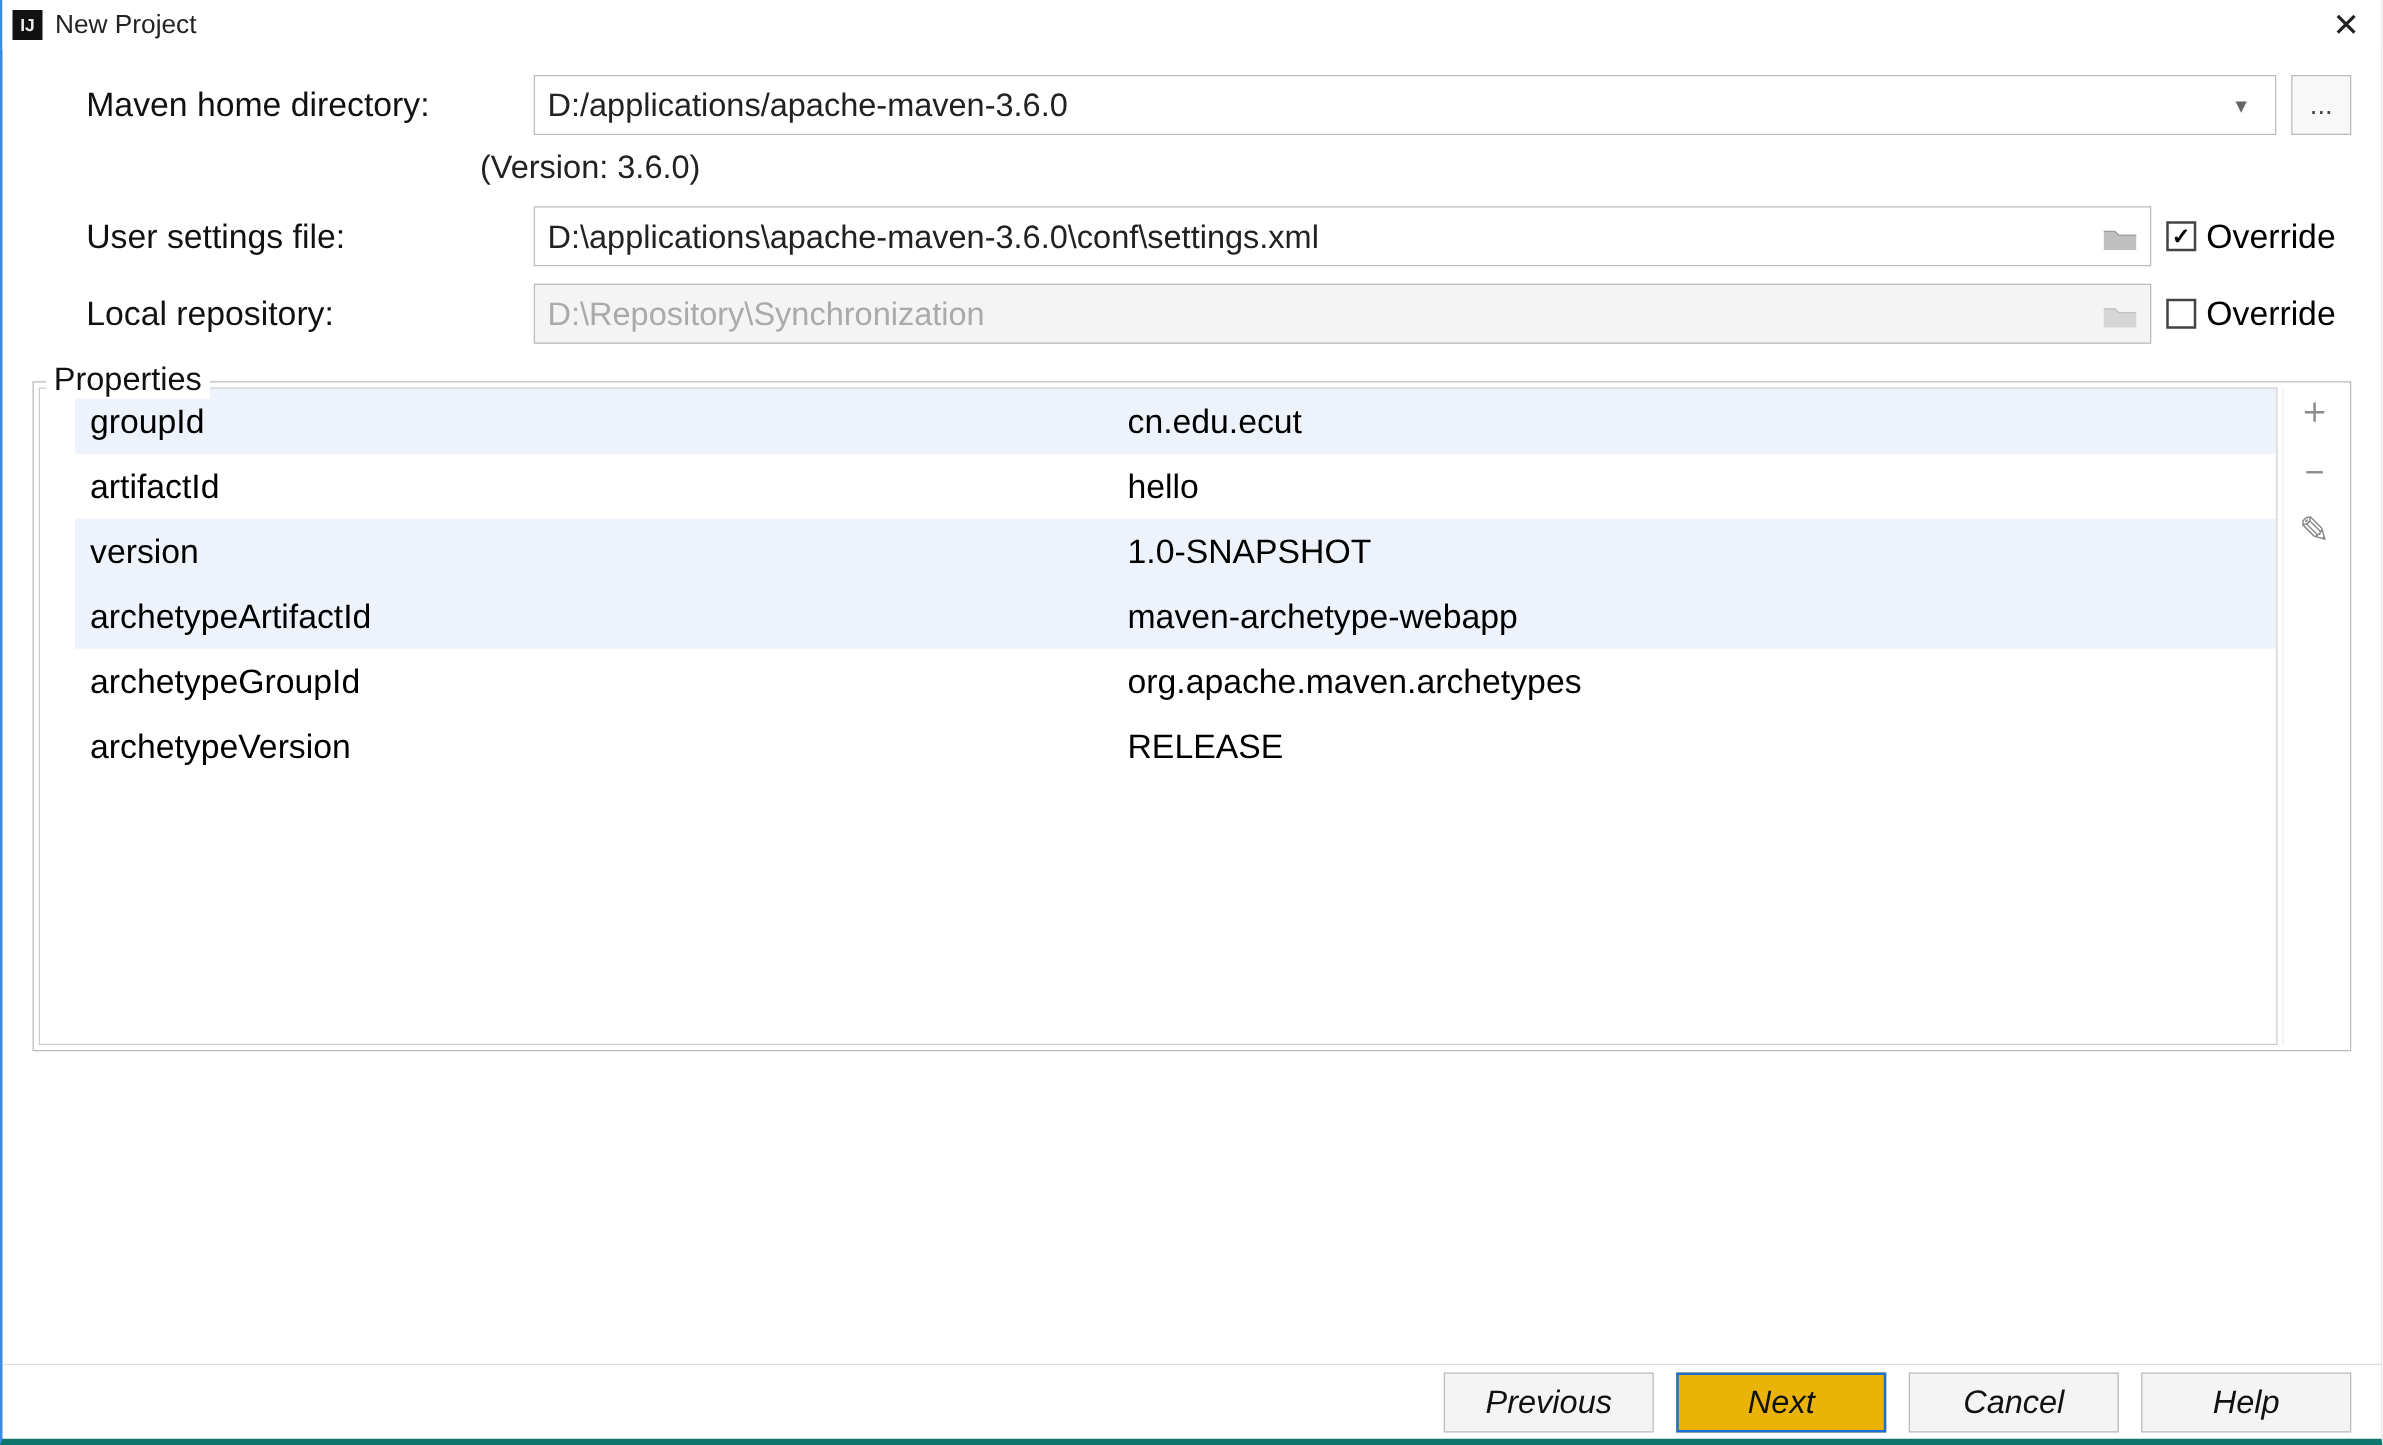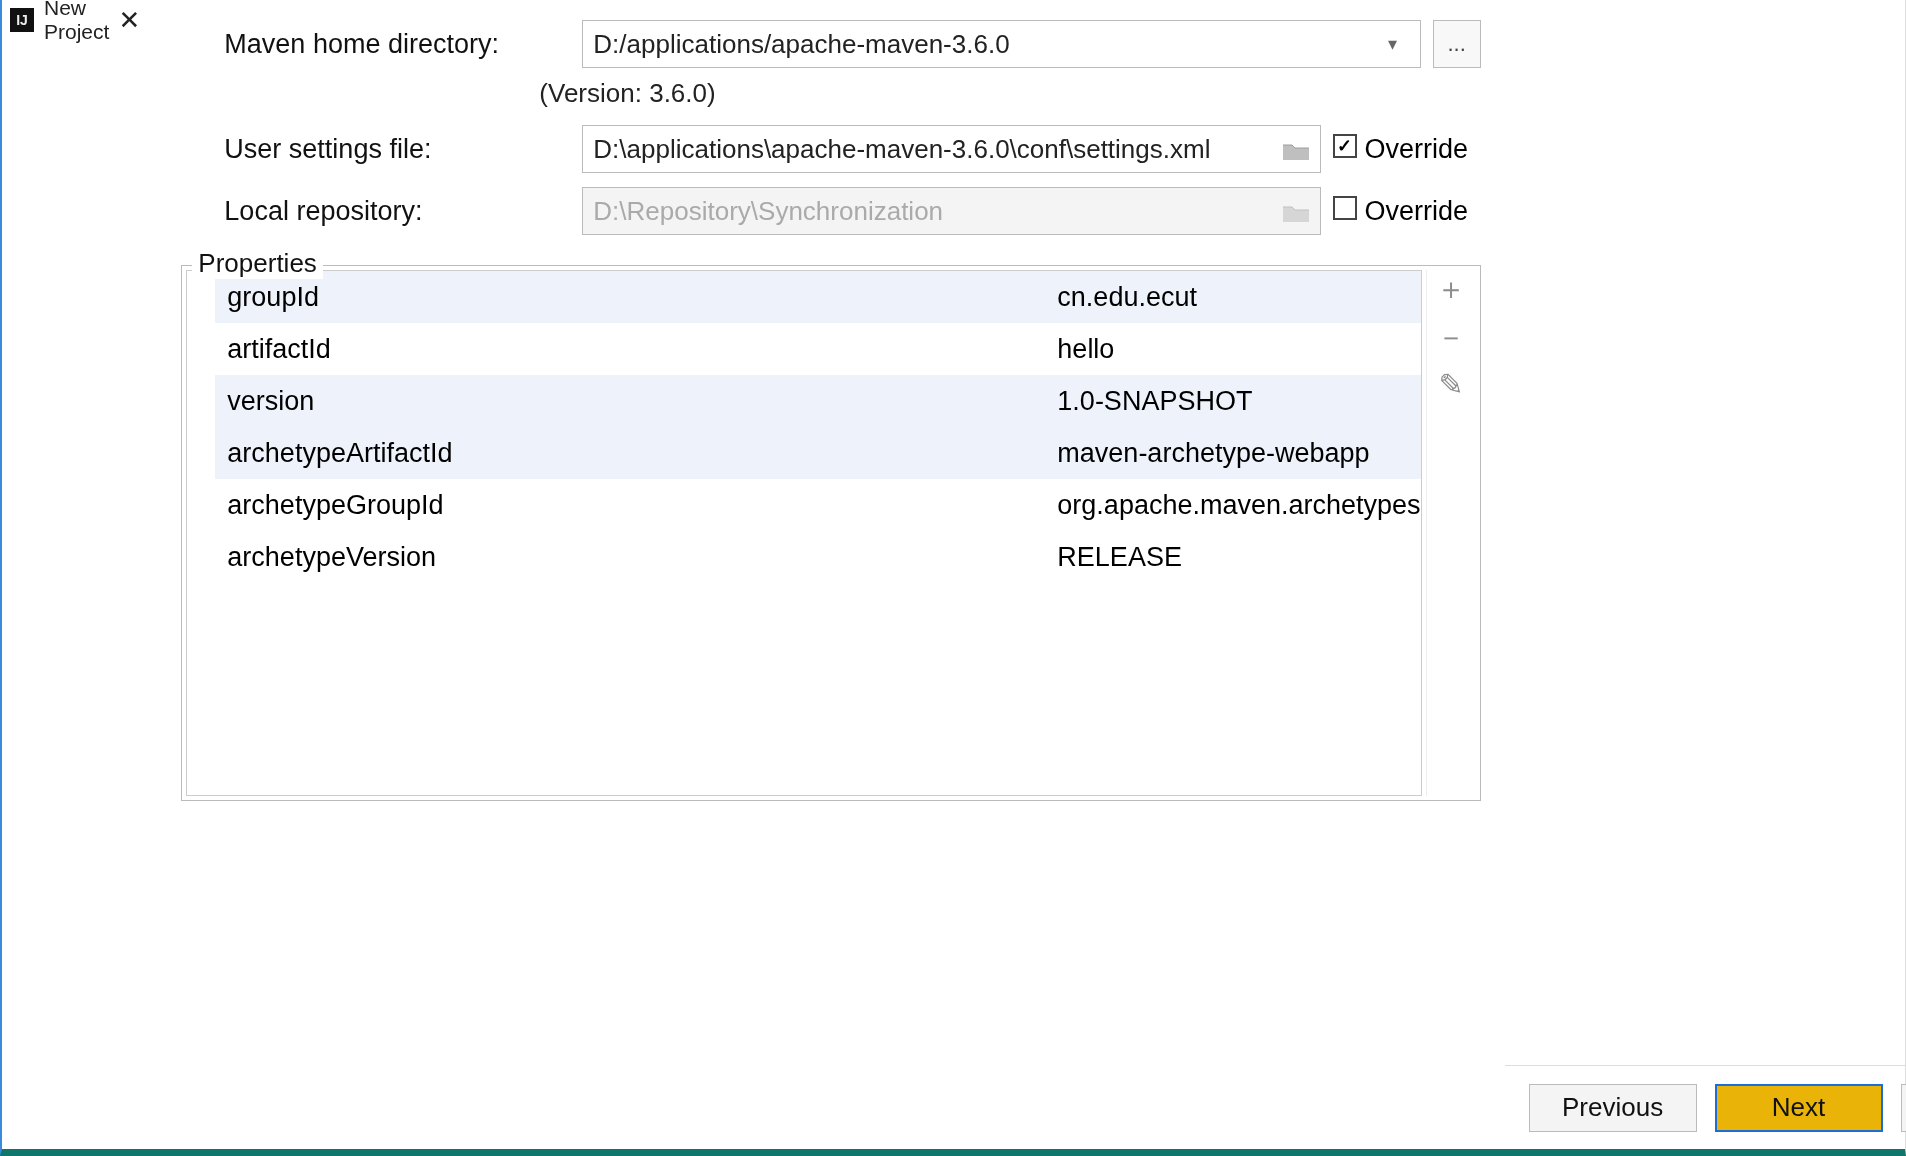--- a/index.html
+++ b/index.html
@@ -7,24 +7,24 @@
     margin: 0; padding: 0;
     width: 1906px; height: 1156px;
     font-family: "Segoe UI", Tahoma, sans-serif;
     font-size: 25px;
     color: #000;
     background: #fff;
     overflow: hidden;
   }
   .window {
     width: 100%; height: 100%;
-    display: flex; flex-direction: row;
+    display: flex; flex-direction: column;
     border-left: 2px solid #3a8bdc;
     border-right: 1px solid #ddd;
-    border-bottom: 7px solid #0f766e;
+    border-bottom: 5px solid #0f766e;
   }
   
   .titlebar {
     height: 40px;
     background: #fff;
     display: flex; align-items: center;
     padding: 0 8px;
   }
   .app-icon {
     width: 24px; height: 24px;
@@ -96,21 +96,21 @@
     color: #444;
     cursor: default;
   }
   .folder-icon {
     width: 28px; height: 22px;
     position: relative;
     display: inline-block;
   }
   .folder-icon svg { width: 28px; height: 22px; }
   .checkbox-wrap {
-    display: flex; align-items: flex-start;
+    display: flex; align-items: center;
     gap: 8px;
     font-size: 27px;
     width: 148px;
   }
   .chk {
     width: 24px; height: 24px;
     border: 2px solid #444;
     display: inline-flex; align-items: center; justify-content: center;
     font-size: 18px;
     background: #fff;
@@ -177,26 +177,27 @@
     color: #8c8c8c;
     border-left: 1px solid #eee;
   }
   .prop-actions span {
     font-size: 30px;
     cursor: default;
     line-height: 1;
   }
   
   .button-bar {
-    height: 84px;
+    height: 60px;
     border-top: 1px solid #ddd;
     display: flex; align-items: center; justify-content: flex-end;
     padding: 0 24px;
     gap: 18px;
     margin-top: auto;
+    font-style: italic;
   }
   .btn {
     min-width: 168px;
     height: 48px;
     border: 1px solid #bbb;
     background: #f4f4f4;
     display: flex; align-items: center; justify-content: center;
     font-size: 26px;
     color: #111;
     cursor: default;

